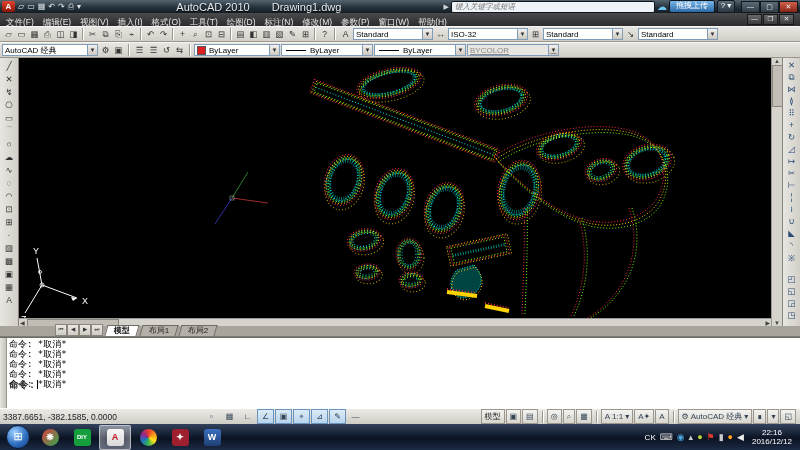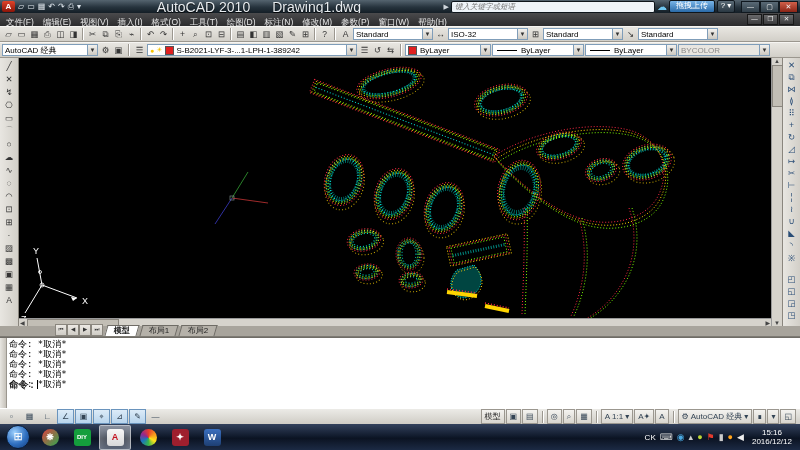--- a/index.html
+++ b/index.html
@@ -6,21 +6,21 @@
   #root{position:relative;width:800px;height:450px;overflow:hidden;background:#000;
         font-family:"Liberation Sans",sans-serif;-webkit-font-smoothing:antialiased;cursor:default;}
   
   .titlebar{position:absolute;left:0;top:0;width:800px;height:13px;
     background:linear-gradient(#55646f,#26333d 55%,#141e26);display:flex;align-items:center;gap:2px;padding:0 2px;box-sizing:border-box;}
   .logo{width:13px;height:11px;background:linear-gradient(#e0442a,#8c1408);border-radius:2px;color:#fff;
     font-size:8px;font-weight:bold;text-align:center;line-height:11px;}
   .qat{display:flex;align-items:center;gap:1px;}
   .qbtn{color:#dfe6ec;font-size:8px;line-height:11px;padding:0 1px;}
   .tspacer{flex:1;}
-  .title-text{color:#e7ecf0;font-size:14px;white-space:nowrap;display:flex;gap:22px;margin-right:8px;text-shadow:0 1px 1px #000;}
+  .title-text{color:#e7ecf0;font-size:11px;white-space:nowrap;display:flex;gap:22px;margin-right:8px;text-shadow:0 1px 1px #000;}
   .searchwrap{display:flex;align-items:center;gap:2px;}
   .play{color:#cfd6dc;font-size:7px;}
   .search{width:196px;height:10px;font-size:7.5px;font-style:italic;color:#667;background:#eef3f8;
     border:1px solid #0e151b;border-radius:2px;padding:0 3px;font-family:"Liberation Sans",sans-serif;}
   .cloud{color:#6fc6ef;font-size:10px;line-height:10px;}
   .upload{height:11px;font-size:8px;color:#fff;background:linear-gradient(#79b5e8,#2a6aa8);
     border:1px solid #0e151b;border-radius:2px;padding:0 6px;line-height:9px;}
   .helpbtn{width:16px;height:11px;background:linear-gradient(#5a6a76,#2a3842);border:1px solid #10181f;border-radius:2px;
     color:#fff;font-size:8px;text-align:center;line-height:10px;}
   .winbtns{display:flex;margin-left:4px;}
@@ -41,21 +41,21 @@
     display:flex;align-items:center;padding:0 2px;gap:1px;}
   .tb1{top:26px;} .tb2{top:42px;}
   .tbtn{width:13px;height:13px;font-size:8.5px;color:#333;display:flex;align-items:center;justify-content:center;
     flex:0 0 auto;}
   .tsep{width:1px;height:12px;background:#9b978f;border-right:1px solid #fff;margin:0 2px;flex:0 0 auto;}
   .combo{height:12px;background:#fff;border:1px solid #7f9db9;display:flex;align-items:center;
     font-size:8px;color:#000;padding-left:2px;box-sizing:border-box;flex:0 0 auto;}
   .combo .cval{flex:1;white-space:nowrap;overflow:hidden;}
   .combo .carr{width:9px;height:100%;background:linear-gradient(#f2f1ee,#cdc9c1);border-left:1px solid #7f9db9;
     font-size:6px;color:#333;display:flex;align-items:center;justify-content:center;}
-  .combo.disabled{background:#e8e6e1;color:#8a8a8a;}
+  .combo.disabled{background:#e8e6e1;color:#8a8a8a;text-decoration:underline;}
   .w96{width:96px;} .w80{width:80px;} .w210{width:210px;} .w86{width:86px;} .w92{width:92px;}
   .swatch{width:7px;height:7px;background:#e02020;border:1px solid #555;margin-right:3px;flex:0 0 auto;}
   .ltline{width:20px;height:1px;background:#000;margin:0 4px 0 2px;flex:0 0 auto;}
   .lstat{font-size:7px;margin-right:2px;flex:0 0 auto;}
   
   .vtb{position:absolute;top:58px;height:268px;background:linear-gradient(90deg,#e8e6e1,#d2cfc8);
     display:flex;flex-direction:column;align-items:center;box-sizing:border-box;padding-top:1px;}
   .vtb-left{left:0;width:19px;border-right:1px solid #8a867e;}
   .vtb-right{right:0;width:18px;border-left:1px solid #8a867e;}
   .vtb .tbtn{width:14px;height:13px;}
@@ -220,27 +220,20 @@
     <span class="combo w96">
         <span class="cval">AutoCAD 经典</span>
         <span class="carr">▼</span>
       </span>
     <span style="display:flex;align-items:center;">
         <span class="tbtn">⚙</span>
         <span class="tbtn">▣</span>
       </span>
     <span class="tsep"></span>
     <span class="tbtn">☰</span>
-    <span class="combo w210">
-      <span class="lstat" style="color:#f5c400">●</span>
-      <span class="lstat" style="color:#f5c400">☀</span>
-      <span class="swatch"></span>
-      <span class="cval">S-B2021-LYF-3-...1-LPH-1-389242</span>
-      <span class="carr">▼</span>
-    </span>
     <span style="display:flex;align-items:center;">
         <span class="tbtn">☰</span>
         <span class="tbtn">↺</span>
         <span class="tbtn">⇆</span>
       </span>
     <span class="tsep"></span>
     <span class="combo w86">
         <span class="swatch"></span>
         <span class="cval">ByLayer</span>
         <span class="carr">▼</span>
@@ -494,20 +487,21 @@
         <div>命令: *取消*</div>
         <div>命令: *取消*</div>
         <div>命令: *取消*</div>
         <div>命令: *取消*</div>
         <div>命令: *取消*</div>
       </div>
     <div class="cmdprompt"><span>命令:</span><span class="caret"></span></div>
   </div>
 
   <div class="statusbar">
+    <span class="coords">3387.6651, -382.1585, 0.0000</span>
     <span style="display:flex;align-items:center;">
         <span class="stgl">▫</span>
         <span class="stgl">▦</span>
         <span class="stgl">∟</span>
         <span class="stgl pressed">∠</span>
         <span class="stgl pressed">▣</span>
         <span class="stgl pressed">⌖</span>
         <span class="stgl pressed">⊿</span>
         <span class="stgl pressed">✎</span>
         <span class="stgl">—</span>
@@ -558,17 +552,17 @@
         <span class="trayicon" style="color: rgb(216, 216, 216);">⌨</span>
         <span class="trayicon" style="color: rgb(73, 168, 224);">◉</span>
         <span class="trayicon" style="color: rgb(204, 204, 204);">▴</span>
         <span class="trayicon" style="color: rgb(188, 212, 53);">●</span>
         <span class="trayicon" style="color: rgb(226, 59, 46);">⚑</span>
         <span class="trayicon" style="color: rgb(204, 204, 204);">▮</span>
         <span class="trayicon" style="color: rgb(255, 162, 26);">●</span>
         <span class="trayicon" style="color: rgb(238, 238, 238);">◀</span>
       </div>
     <div class="clock">
-      <div>15:16</div>
+      <div>22:16</div>
       <div>2016/12/12</div>
     </div>
   </div>
 </div>
 
 </body></html>

